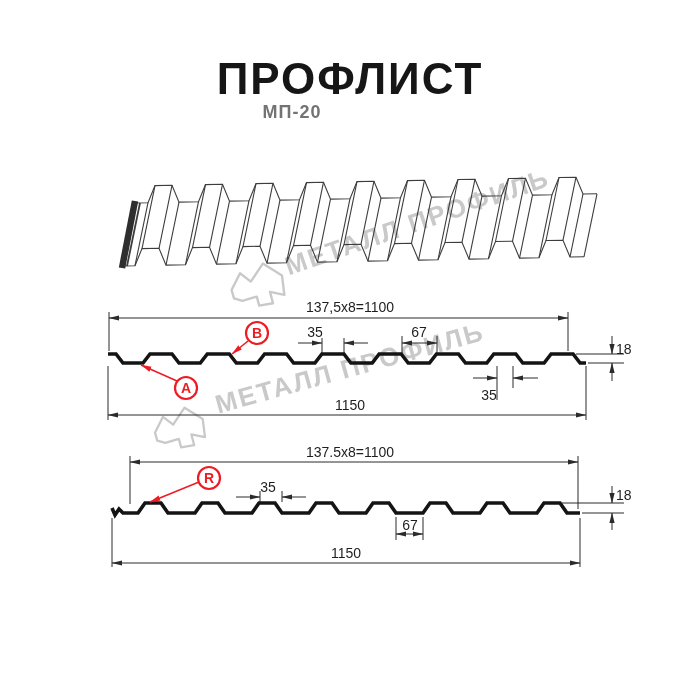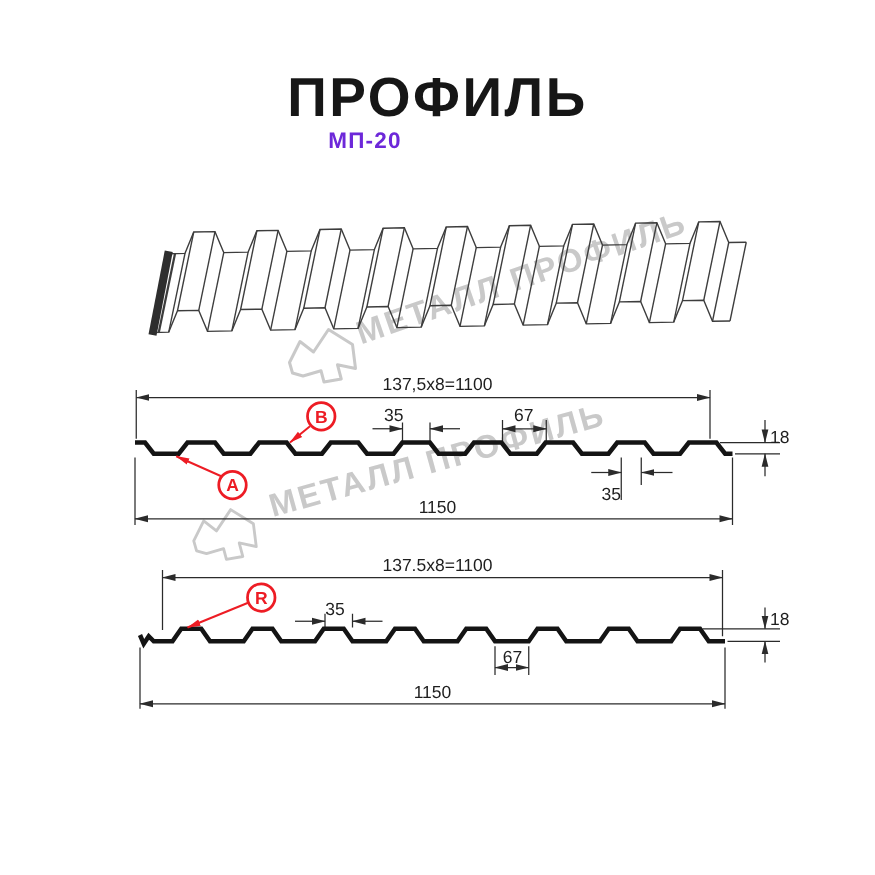--- a/index.html
+++ b/index.html
@@ -1,21 +1,21 @@
 <!DOCTYPE html>
 <html><head>
 <meta charset="utf-8">
 <style>
   html,body{margin:0;padding:0;background:#ffffff;}
   .page{position:relative;width:700px;height:700px;background:#ffffff;overflow:hidden;
         font-family:"Liberation Sans","DejaVu Sans",sans-serif;}
   .title{position:absolute;top:54px;left:0;width:700px;text-align:center;
          font-size:44px;font-weight:700;letter-spacing:2px;color:#161616;}
   .subtitle{position:absolute;top:102px;left:0;width:584px;text-align:center;
-         font-size:18px;font-weight:700;letter-spacing:1px;color:#6d28d9;}
+         font-size:18px;font-weight:700;letter-spacing:1px;color:#737373;}
   .caption{position:absolute;top:612px;left:0;width:700px;text-align:center;
          font-size:17px;font-weight:700;letter-spacing:1.5px;color:#2d2d2d;}
   .wm{position:absolute;color:#c9c9c9;pointer-events:none;}
   .wm-text{font-size:26px;font-weight:700;letter-spacing:2px;white-space:nowrap;
            transform-origin:left center;}
   .wm1-text{transform:rotate(-19deg);}
   .wm2-text{transform:rotate(-15.5deg);}
   .wm-logo{position:absolute;}
   svg.drawing{position:absolute;left:0;top:0;}
   svg text{font-family:"Liberation Sans","DejaVu Sans",sans-serif;font-size:14px;fill:#1e1e1e;}
@@ -40,21 +40,21 @@
 
   <div class="wm" style="left:148px;top:402px;width:64px;height:50px;">
     <svg class="wm-logo" width="64" height="50" viewBox="0 0 100 88">
       <polygon points="6,54 20,26 38,40 58,10 90,30 94,62 70,57 75,76 52,80 48,65 24,72 10,68" fill="none" stroke="#c9c9c9" stroke-width="4" stroke-linejoin="round"></polygon>
     </svg>
   </div>
   <div class="wm" style="left:216px;top:390px;">
     <div class="wm-text wm2-text">МЕТАЛЛ ПРОФИЛЬ</div>
   </div>
 
-  <div class="title">ПРОФИЛЬ</div>
+  <div class="title">ПРОФЛИСТ</div>
   <div class="subtitle">МП-20</div>
 
   <svg class="drawing" width="700" height="700" viewBox="0 0 700 700">
     <defs>
       <marker id="arrB" viewBox="0 0 10 6" refX="9.6" refY="3" markerWidth="11" markerHeight="6.5" orient="auto-start-reverse" markerUnits="userSpaceOnUse">
         <path d="M0,0.5 L10,3 L0,5.5 Z" fill="#2b2b2b"></path>
       </marker>
       <marker id="arrR" viewBox="0 0 10 6" refX="9.6" refY="3" markerWidth="11" markerHeight="6.5" orient="auto-start-reverse" markerUnits="userSpaceOnUse">
         <path d="M0,0.5 L10,3 L0,5.5 Z" fill="#ed1c24"></path>
       </marker>

